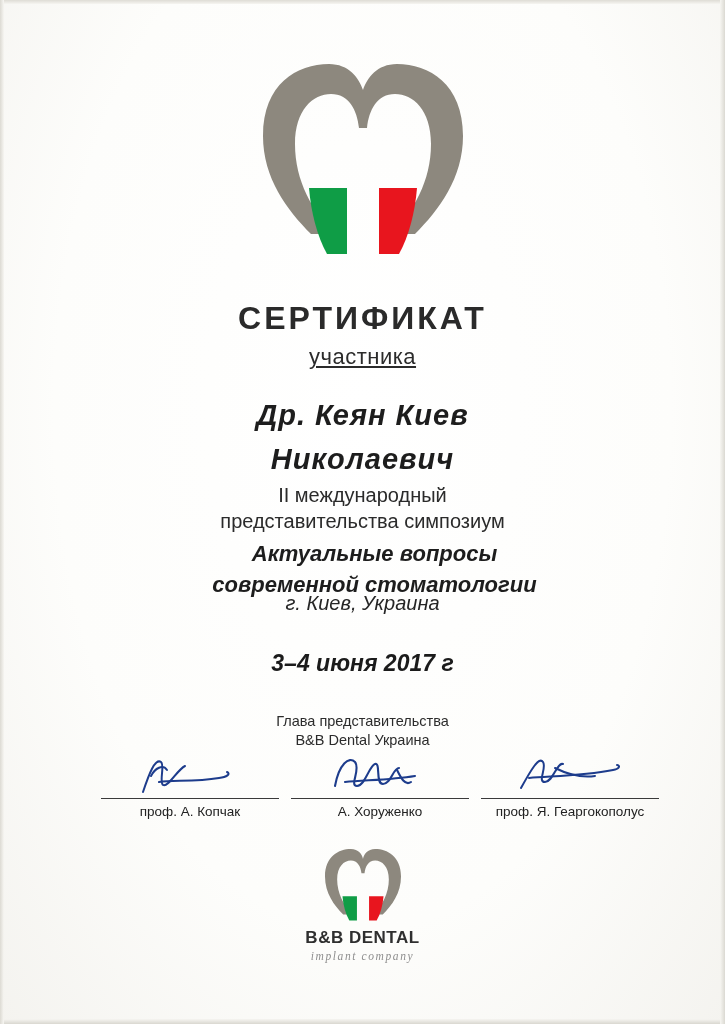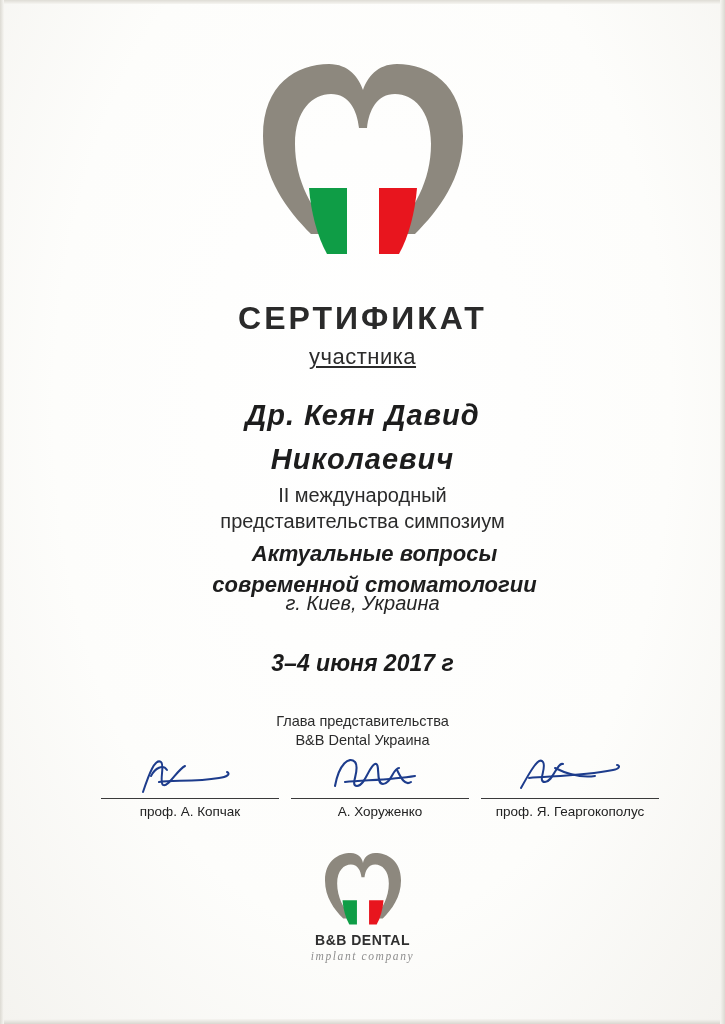--- a/index.html
+++ b/index.html
@@ -171,21 +171,21 @@
     position: absolute;
     bottom: 62px;
     left: 0; right: 0;
   }
   .brand-mark {
     width: 92px;
     height: 76px;
     margin: 0 auto 6px;
   }
   .brand-name {
-    font-size: 14px;
+    font-size: 17px;
     font-weight: bold;
     letter-spacing: 0.5px;
     color: #2f2f2f;
   }
   .brand-name .amp { color: #2f2f2f; }
   .brand-tag {
     font-size: 11.5px;
     color: #8e8e8e;
     letter-spacing: 1.6px;
     margin-top: 2px;
@@ -227,21 +227,21 @@
         <path d="M66 130 L104 130 L104 196 L84 196 C74 178 68 154 66 130 Z" fill="#0f9d46"></path>
 
         <path d="M174 130 L136 130 L136 196 L156 196 C166 178 172 154 174 130 Z" fill="#e8151e"></path>
       </svg>
     </div>
 
     <div class="cert-title">СЕРТИФИКАТ</div>
     <div class="cert-sub">участника</div>
 
     <div class="recipient">
-      <div>Др. Кеян Давид</div>
+      <div>Др. Кеян Киев</div>
       <div>Николаевич</div>
     </div>
 
     <div class="event-line1">II международный</div>
     <div class="event-line2">представительства симпозиум</div>
 
     <div class="event-name">
       <div>Актуальные вопросы</div>
       <div>современной стоматологии</div>
     </div>

